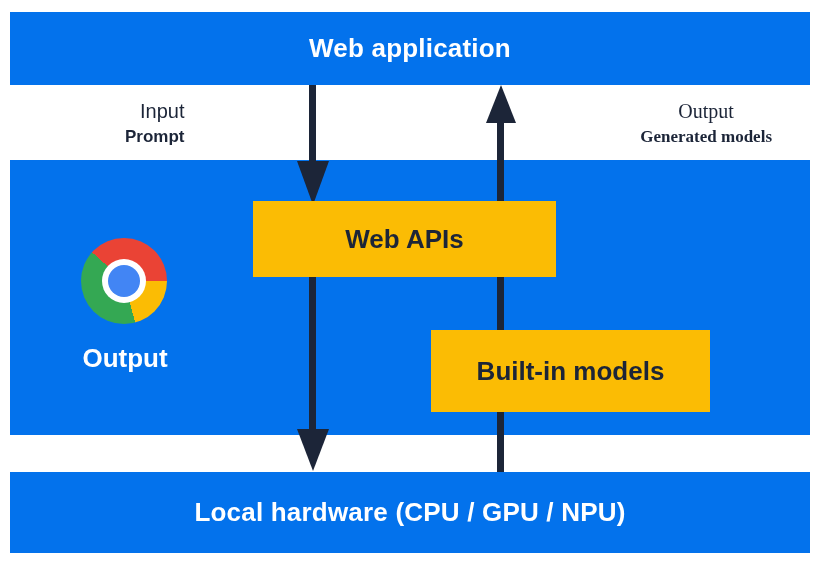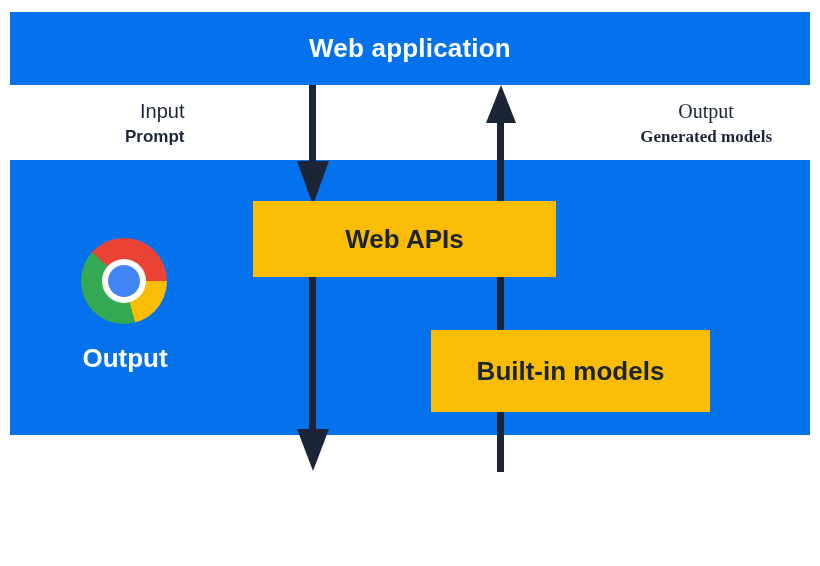--- a/index.html
+++ b/index.html
@@ -78,20 +78,23 @@
 <body>
 
 <div class="canvas">
 
   <div class="band band-top">
     <div class="band-label">Web application</div>
   </div>
 
   <div class="band band-mid"></div>
 
+  <div class="band band-bottom">
+    <div class="band-label">Local hardware (CPU / GPU / NPU)</div>
+  </div>
 
   <div class="flow-label flow-left">
     <div class="flow-caption">Input</div>
     <div class="flow-detail">Prompt</div>
   </div>
   <div class="flow-label flow-right">
     <div class="flow-caption">Output</div>
     <div class="flow-detail">Generated models</div>
   </div>
 

